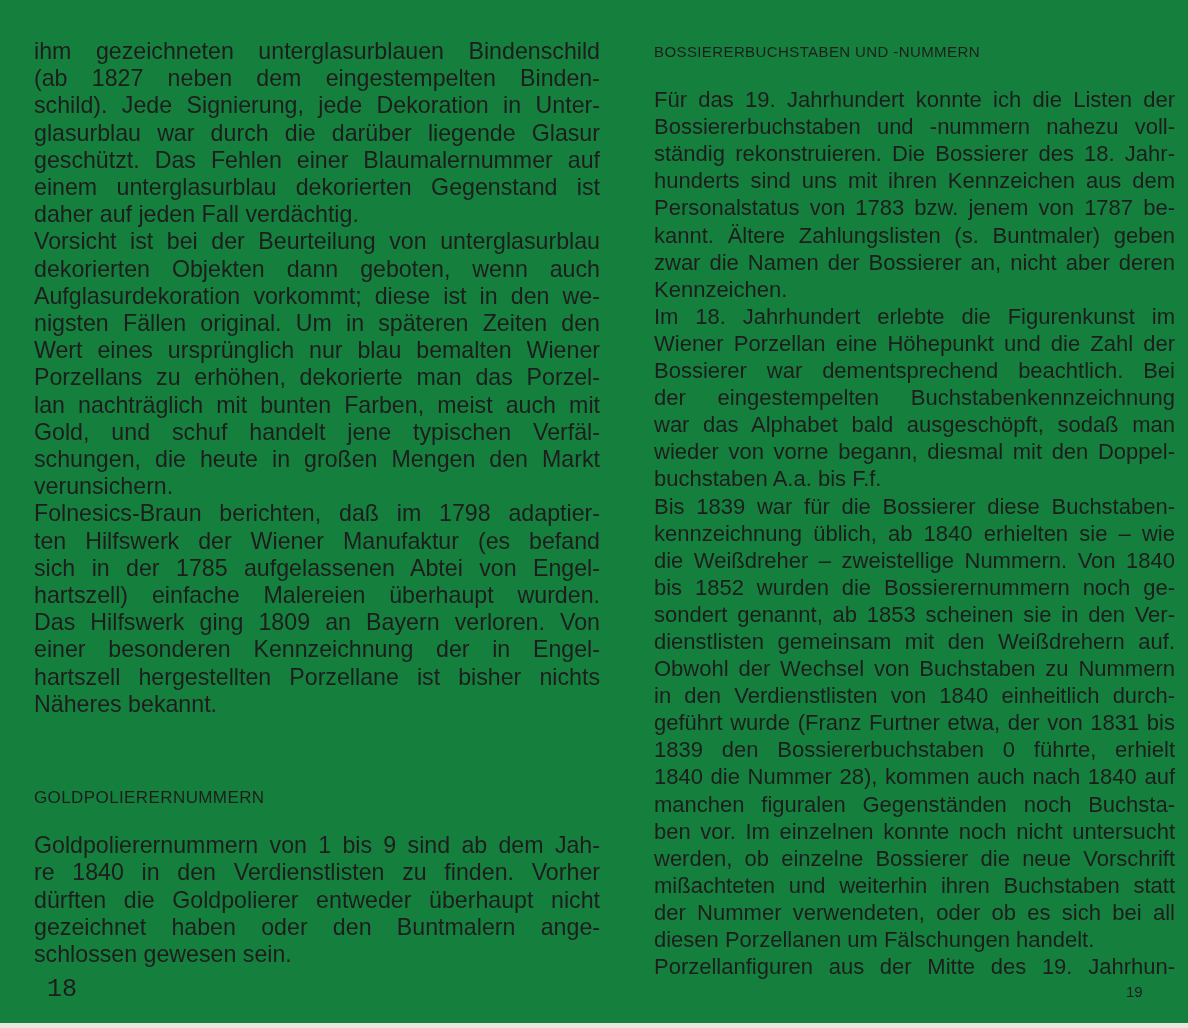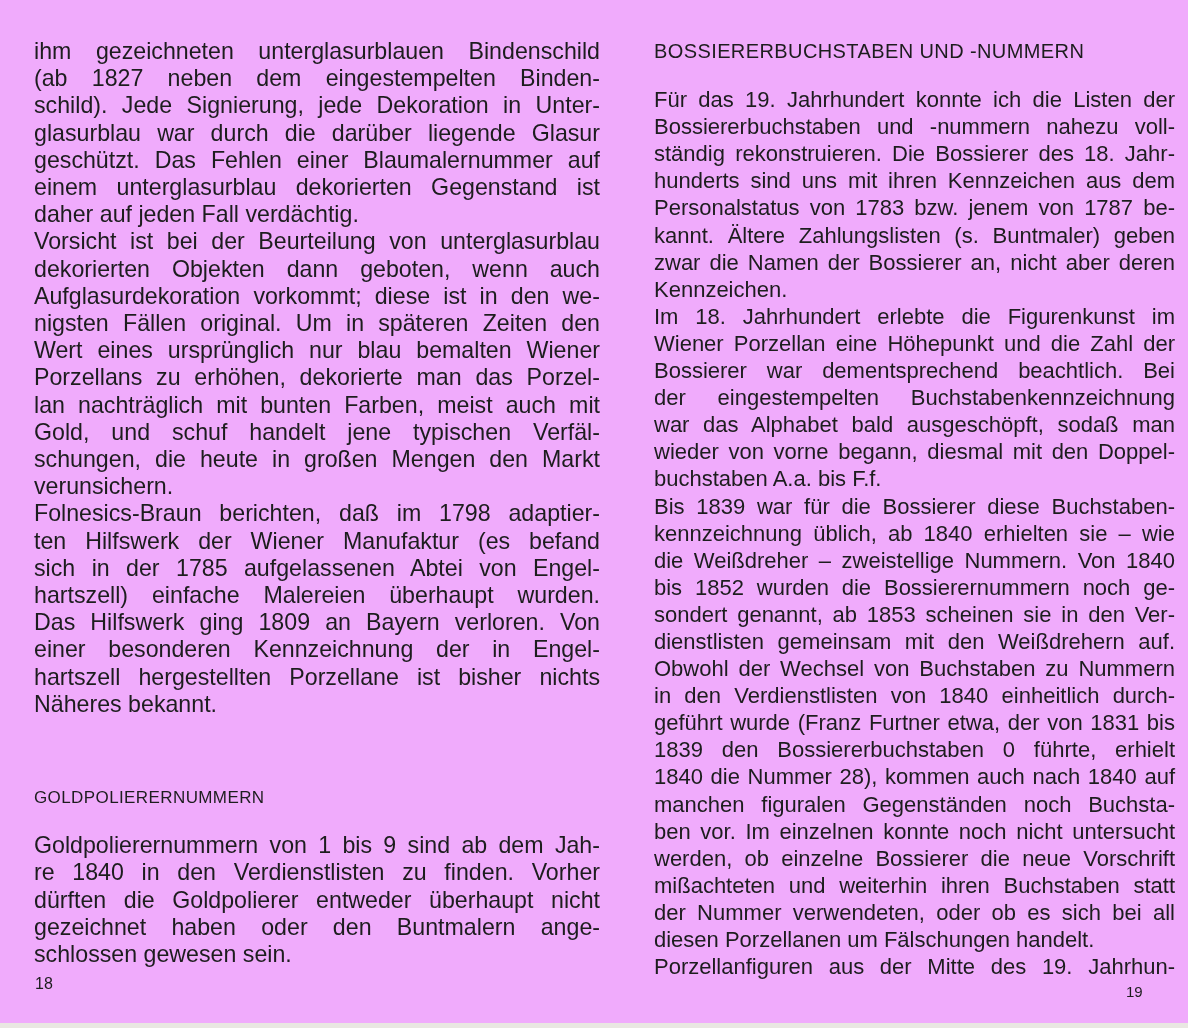--- a/index.html
+++ b/index.html
@@ -4,21 +4,21 @@
 <style>
   html, body {
     margin: 0;
     padding: 0;
     background: #f7f6f3;
   }
   .scan {
     position: relative;
     width: 1188px;
     height: 1028px;
-    background: #f0abfc;
+    background: #15803d;
     overflow: hidden;
     font-family: "Liberation Sans", sans-serif;
     color: #1d1d1e;
   }
   .scan-edge {
     position: absolute;
     left: 0;
     bottom: 0;
     width: 100%;
     height: 5px;
@@ -42,44 +42,45 @@
   }
   .col-heading {
     letter-spacing: 0.4px;
     margin: 0 0 21px 0;
     white-space: nowrap;
   }
   .col-left .col-heading {
     font-size: 17px;
   }
   .col-right .col-heading {
-    font-size: 20px;
+    font-size: 15px;
   }
   .col-heading:not(:first-child) {
     margin-top: 66px;
   }
   .paragraph {
     margin: 0;
   }
   .line {
     text-align: justify;
     text-align-last: justify;
   }
   .line.last {
     text-align-last: left;
   }
   .page-num {
     position: absolute;
     font-family: "Liberation Sans", sans-serif;
     color: #1d1d1e;
   }
   .page-num-left {
-    left: 35px;
+    left: 47px;
     top: 975px;
-    font-size: 16px;
+    font-size: 25px;
+    font-family: Liberation Mono, monospace;
   }
   .page-num-right {
     left: 1126px;
     top: 983px;
     font-size: 15px;
   }
 </style>
 </head>
 <body>
 

